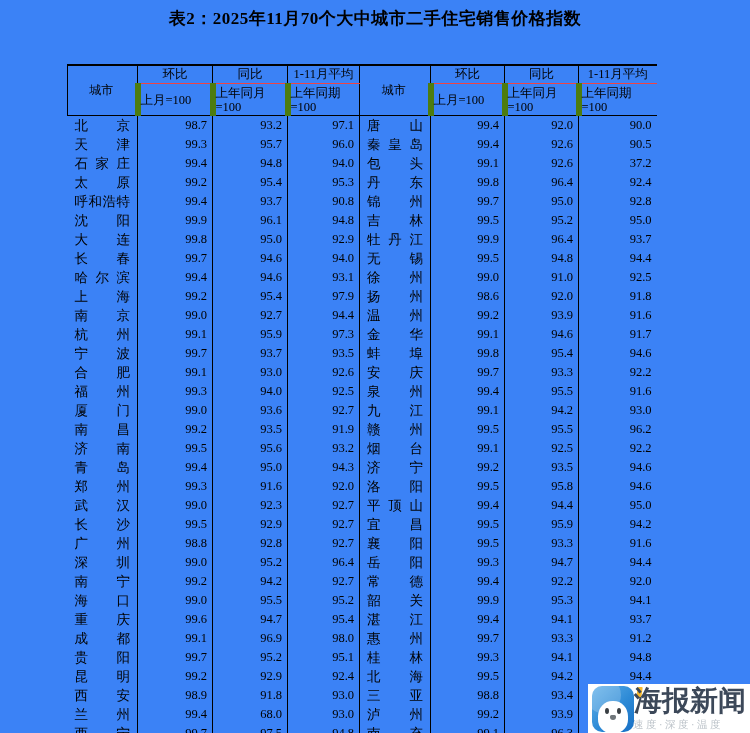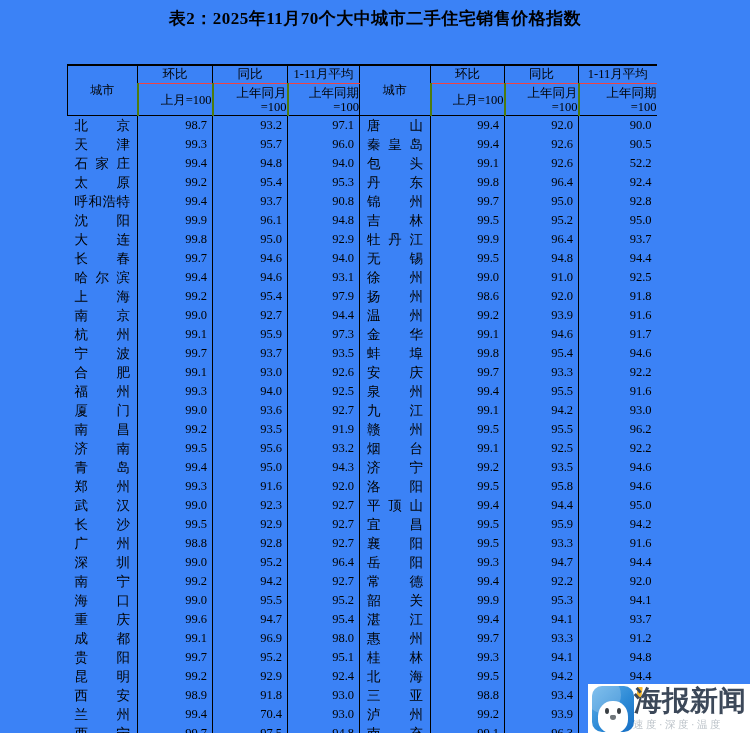--- a/index.html
+++ b/index.html
@@ -12,22 +12,22 @@
   table.idx { position:absolute; left:67px; top:64px; width:589px;
               border-collapse:collapse; table-layout:fixed;
               border-top:2px solid #000; border-bottom:2px solid #000; }
 
   th { font-weight:normal; padding:0; }
   .top-h  { height:16px; font-size:12.5px; text-align:center; vertical-align:middle;
             border-bottom:1px solid #ef4444; border-left:1px solid #000; }
   .city-h { font-size:12px; text-align:center; vertical-align:middle;
             border-bottom:1px solid #000; border-left:1px solid #000; }
   .bl     { border-left:1px solid #000; }
-  .sub-h  { height:31px; font-size:12.5px; text-align:right; vertical-align:middle;
-            line-height:14px; border-bottom:1px solid #000; border-left:2px solid #4d7c0f; }
+  .sub-h  { height:31px; font-size:12.5px; text-align:left; vertical-align:middle;
+            line-height:14px; border-bottom:1px solid #000; border-left:6px solid #4d7c0f; }
   .sub-h span { display:block; }
 
   tbody td { height:17px; line-height:17px; vertical-align:middle; }
   td.city { font-size:13.5px; padding:0 7px; text-align:justify; text-align-last:justify;
             border-left:1px solid #000; white-space:nowrap; overflow:hidden; }
   td.val  { font-size:12.5px; text-align:right; padding-right:5px; border-left:1px solid #000; }
   tbody tr td:first-child { border-left:none; }
 
   
   .watermark { position:absolute; left:588px; top:684px; width:162px; height:49px;
@@ -125,21 +125,21 @@
           <td class="val">90.5</td>
         </tr>
         <tr>
           <td class="city">石家庄</td>
           <td class="val">99.4</td>
           <td class="val">94.8</td>
           <td class="val">94.0</td>
           <td class="city">包头</td>
           <td class="val">99.1</td>
           <td class="val">92.6</td>
-          <td class="val">52.2</td>
+          <td class="val">37.2</td>
         </tr>
         <tr>
           <td class="city">太原</td>
           <td class="val">99.2</td>
           <td class="val">95.4</td>
           <td class="val">95.3</td>
           <td class="city">丹东</td>
           <td class="val">99.8</td>
           <td class="val">96.4</td>
           <td class="val">92.4</td>
@@ -410,21 +410,21 @@
           <td class="val">91.8</td>
           <td class="val">93.0</td>
           <td class="city">三亚</td>
           <td class="val">98.8</td>
           <td class="val">93.4</td>
           <td class="val">93.4</td>
         </tr>
         <tr>
           <td class="city">兰州</td>
           <td class="val">99.4</td>
-          <td class="val">70.4</td>
+          <td class="val">68.0</td>
           <td class="val">93.0</td>
           <td class="city">泸州</td>
           <td class="val">99.2</td>
           <td class="val">93.9</td>
           <td class="val">93.3</td>
         </tr>
         <tr>
           <td class="city">西宁</td>
           <td class="val">99.7</td>
           <td class="val">97.5</td>

